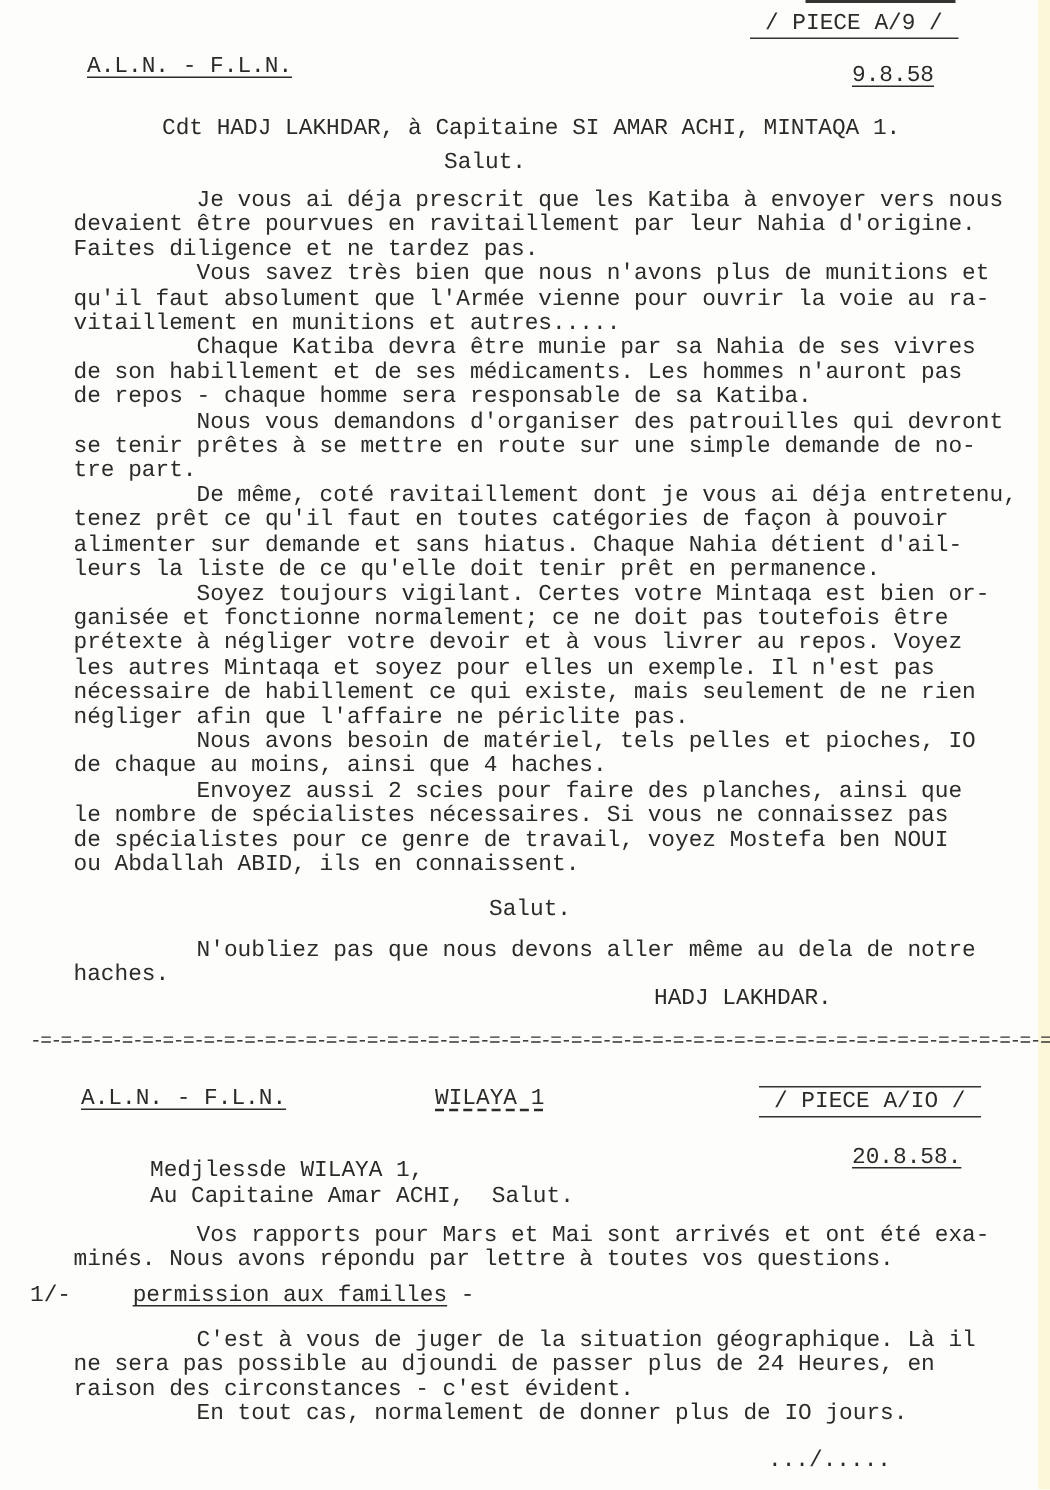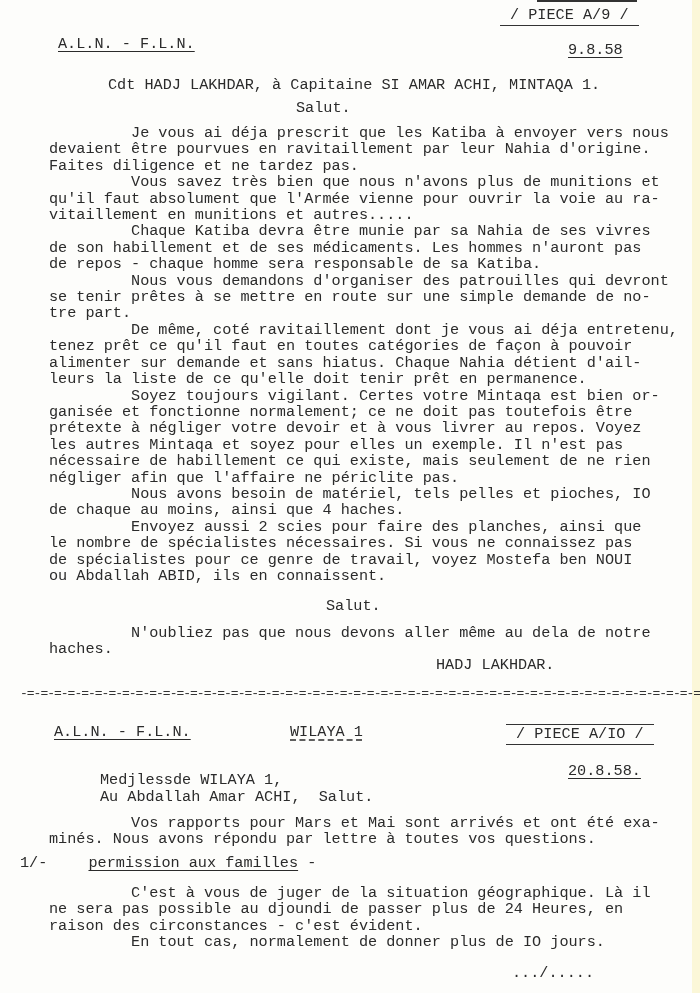--- a/index.html
+++ b/index.html
@@ -76,21 +76,21 @@
 </div>
 <div class="abs" style="left:436px; top:657px;">HADJ LAKHDAR.</div>
 
 <div class="sep">-=-=-=-=-=-=-=-=-=-=-=-=-=-=-=-=-=-=-=-=-=-=-=-=-=-=-=-=-=-=-=-=-=-=-=-=-=-=-=-=-=-=-=-=-=-=-=-=-=-=-=-=-=-</div>
 
 <div class="abs u" style="left:22px; top:724px;">A.L.N. - F.L.N.</div>
 <div class="abs" style="left:290px; top:724px; text-decoration: underline dashed; text-underline-offset:4px;">WILAYA 1</div>
 <div class="piece" style="left:506px; top:724px; border-top:1.5px solid #333;">PIECE A/IO</div>
 
 <div class="abs" style="left:100px; top:772px;">Medjlessde WILAYA 1,</div>
-<div class="abs" style="left:100px; top:789px;">Au Abdallah Amar ACHI,  Salut.</div>
+<div class="abs" style="left:100px; top:789px;">Au Capitaine Amar ACHI,  Salut.</div>
 <div class="abs" style="left:536px; top:763px;"><span class="u">20.8.58.</span></div>
 
 <div class="para" style="top:815px;">
   <span class="ln">         Vos rapports pour Mars et Mai sont arrivés et ont été exa-</span>
   <span class="ln">minés. Nous avons répondu par lettre à toutes vos questions.</span>
 </div>
 
 <div class="abs" style="left:20px; top:855px;"><span>1/- </span><span class="u">permission aux familles</span><span> -</span></div>
 
 <div class="para" style="top:885px;">

